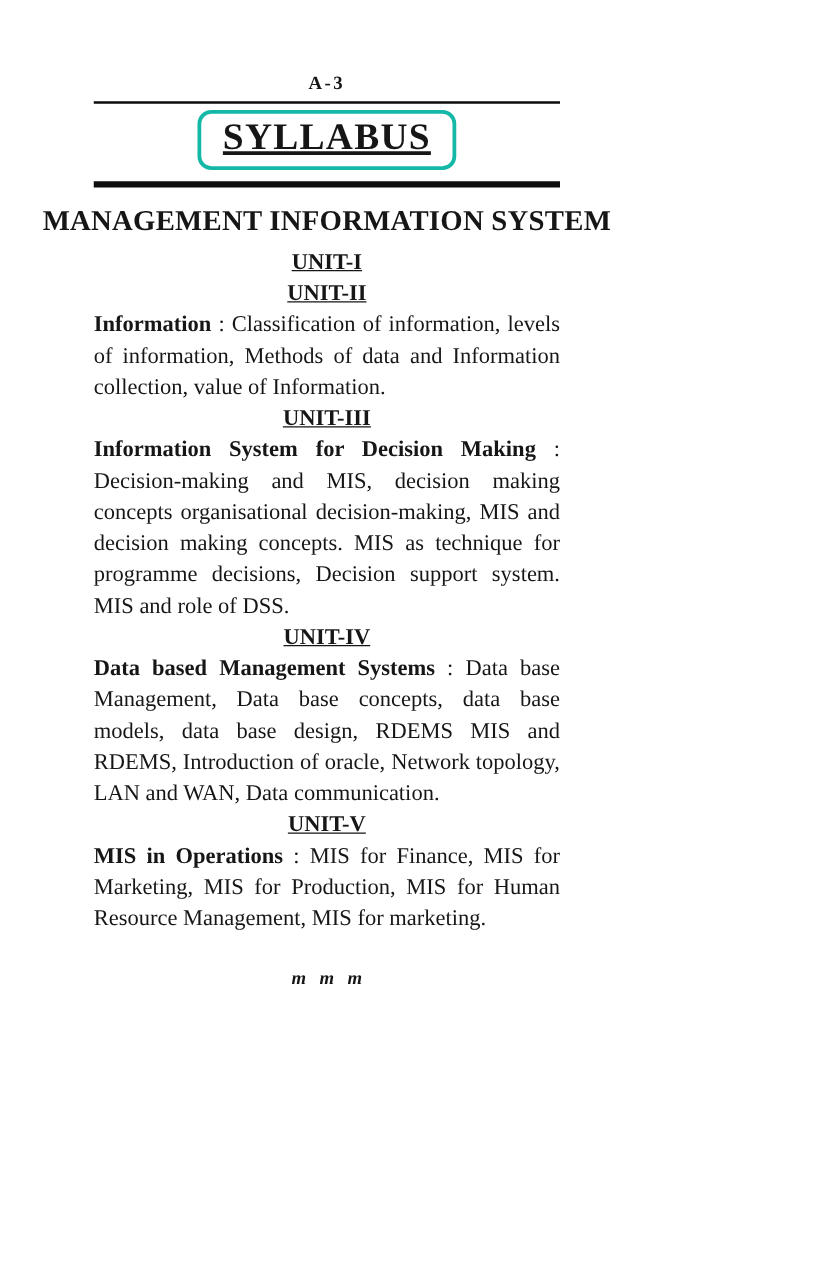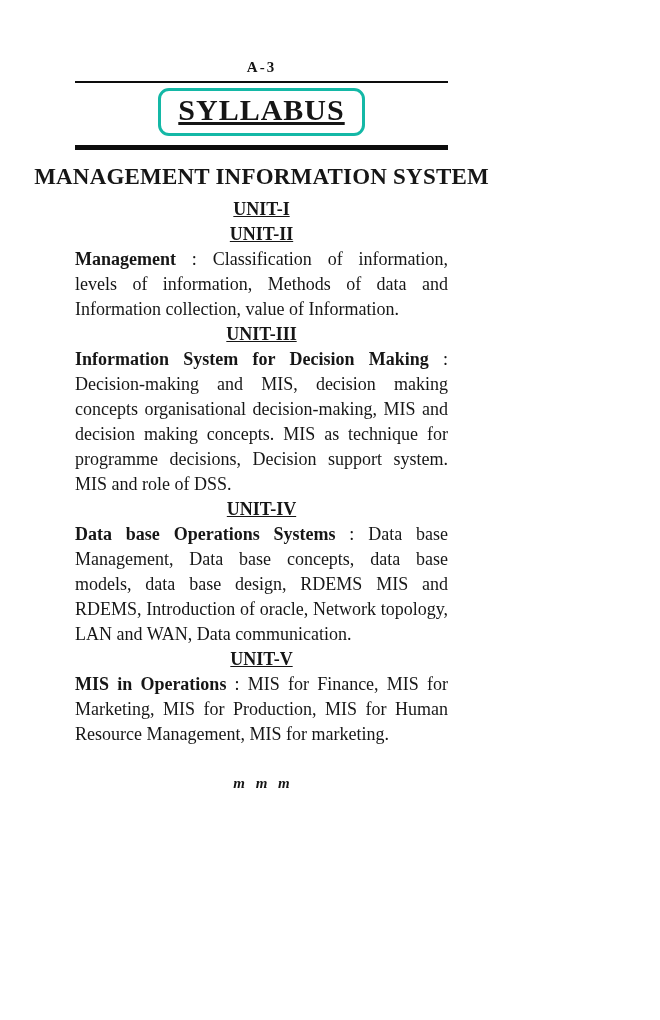--- a/index.html
+++ b/index.html
@@ -103,31 +103,31 @@
   <h1 class="doc-title">MANAGEMENT INFORMATION SYSTEM</h1>
 
   <section class="units">
 
     <div class="unit">
       <h2 class="unit-heading">UNIT-I</h2>
     </div>
 
     <div class="unit">
       <h2 class="unit-heading">UNIT-II</h2>
-      <p class="unit-body"><strong class="unit-topic">Management</strong><span> : </span><span>Classification of information, levels of information, Methods of data and Information collection, value of Information.</span></p>
+      <p class="unit-body"><strong class="unit-topic">Information</strong><span> : </span><span>Classification of information, levels of information, Methods of data and Information collection, value of Information.</span></p>
     </div>
 
     <div class="unit">
       <h2 class="unit-heading">UNIT-III</h2>
       <p class="unit-body"><strong class="unit-topic">Information System for Decision Making</strong><span> : </span><span>Decision-making and MIS, decision making concepts organisational decision-making, MIS and decision making concepts. MIS as technique for programme decisions, Decision support system. MIS and role of DSS.</span></p>
     </div>
 
     <div class="unit">
       <h2 class="unit-heading">UNIT-IV</h2>
-      <p class="unit-body"><strong class="unit-topic">Data base Operations Systems</strong><span> : </span><span>Data base Management, Data base concepts, data base models, data base design, RDEMS MIS and RDEMS, Introduction of oracle, Network topology, LAN and WAN, Data communication.</span></p>
+      <p class="unit-body"><strong class="unit-topic">Data based Management Systems</strong><span> : </span><span>Data base Management, Data base concepts, data base models, data base design, RDEMS MIS and RDEMS, Introduction of oracle, Network topology, LAN and WAN, Data communication.</span></p>
     </div>
 
     <div class="unit">
       <h2 class="unit-heading">UNIT-V</h2>
       <p class="unit-body"><strong class="unit-topic">MIS in Operations</strong><span> : </span><span>MIS for Finance, MIS for Marketing, MIS for Production, MIS for Human Resource Management, MIS for marketing.</span></p>
     </div>
 
   </section>
 
   <div class="end-mark">m m m</div>

